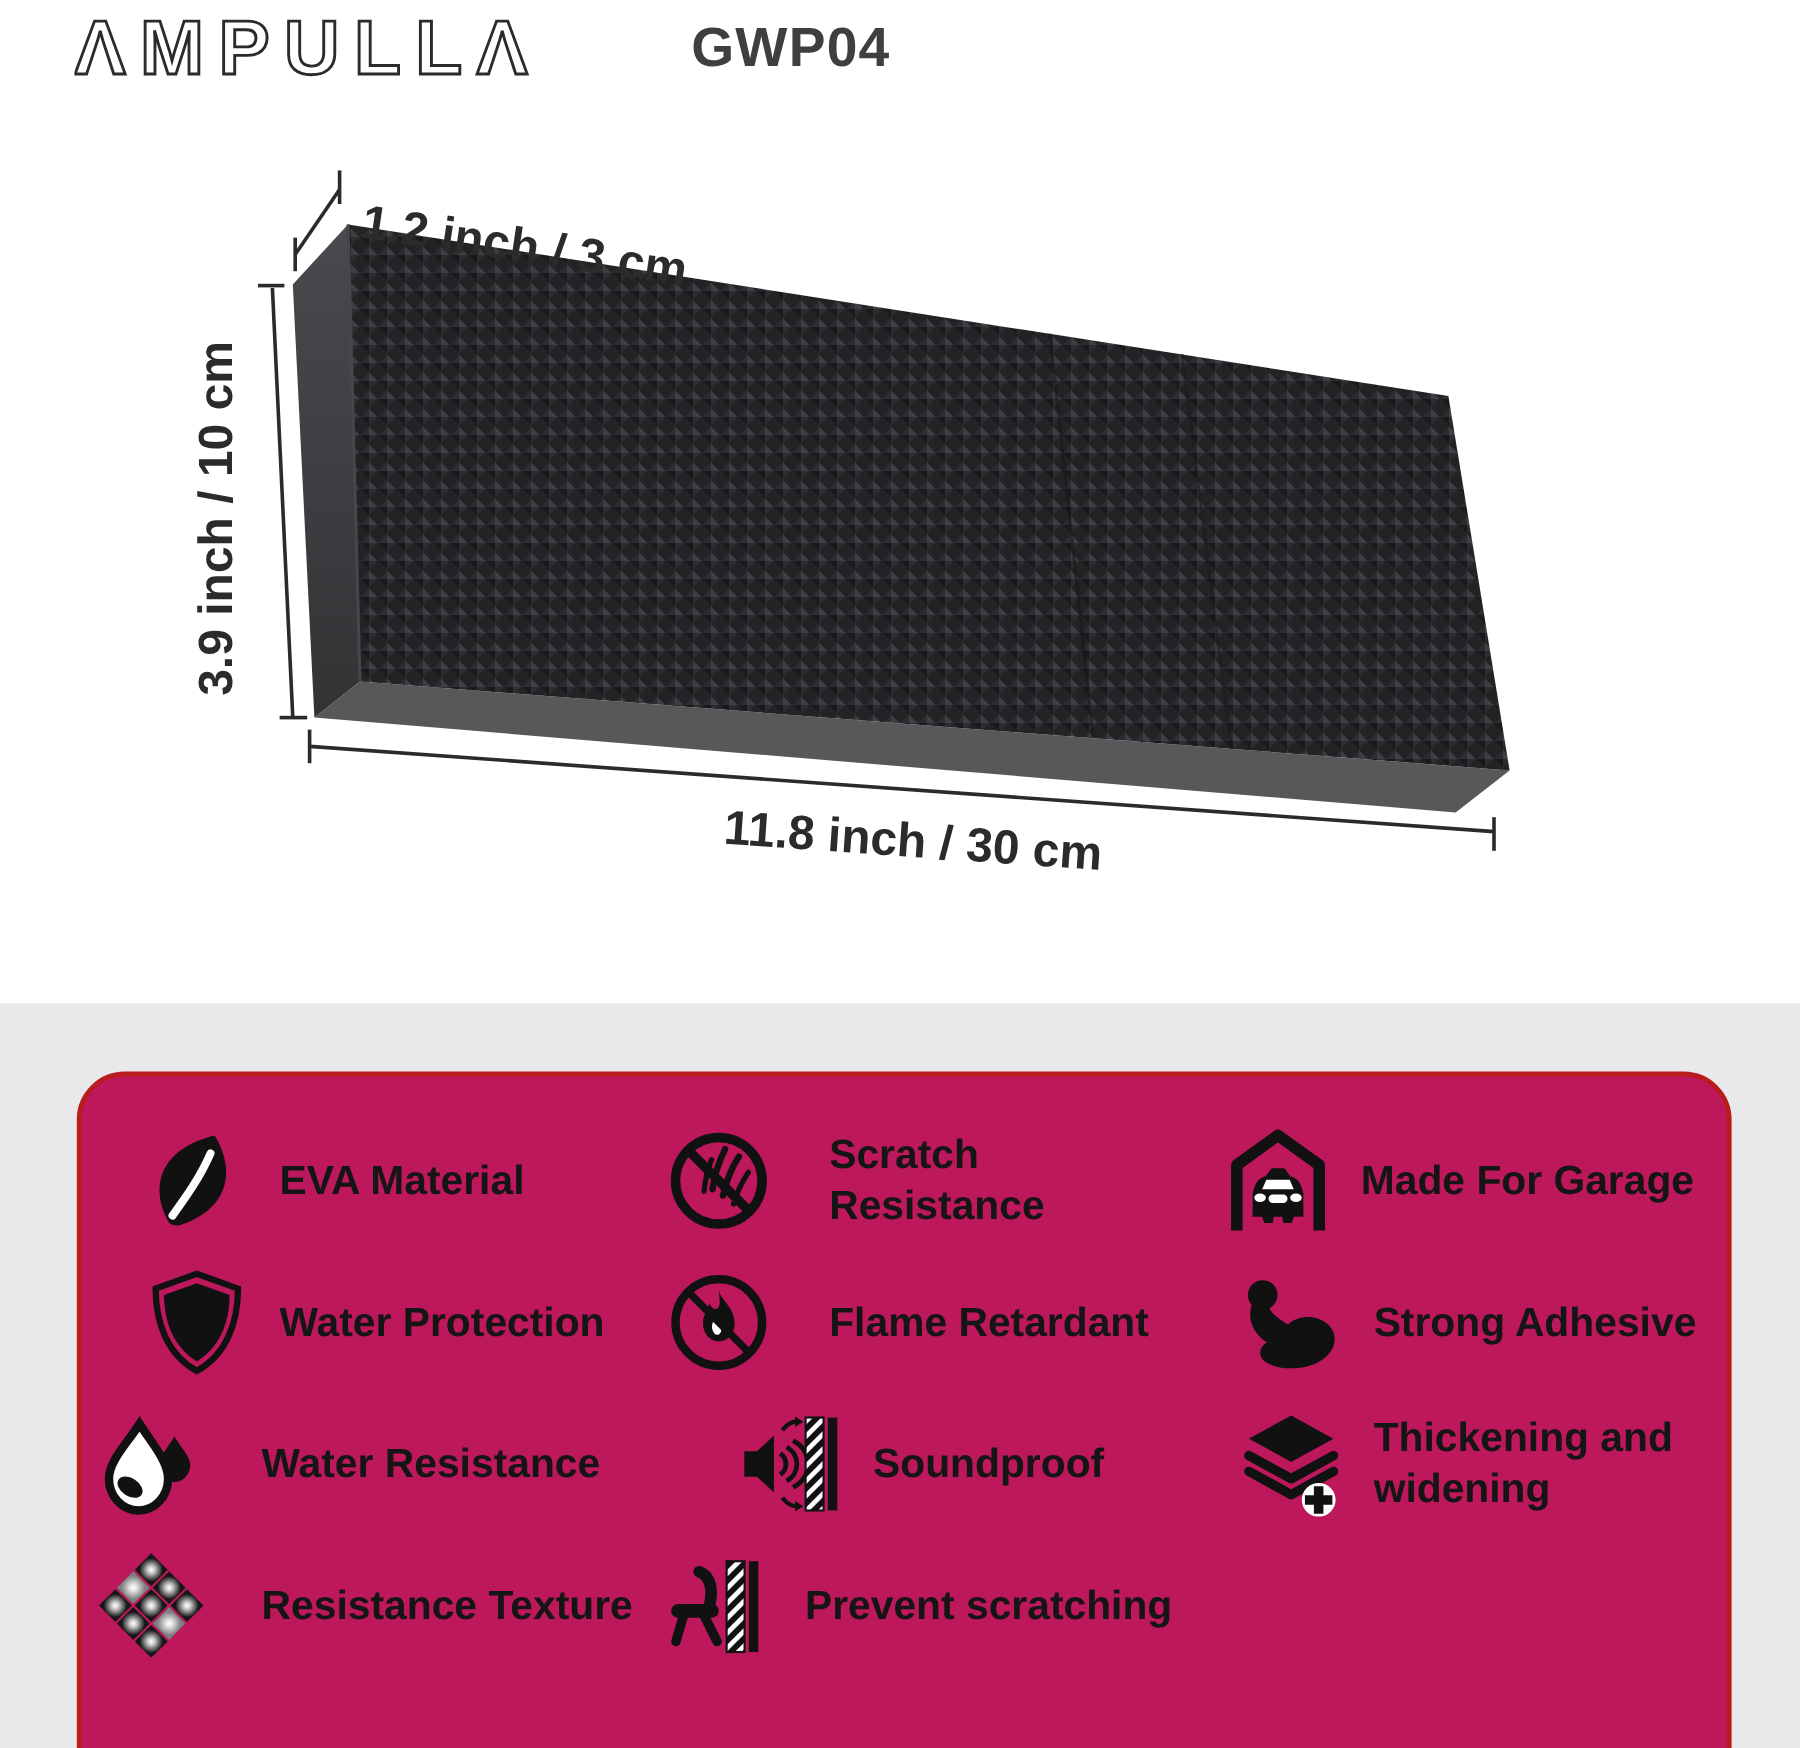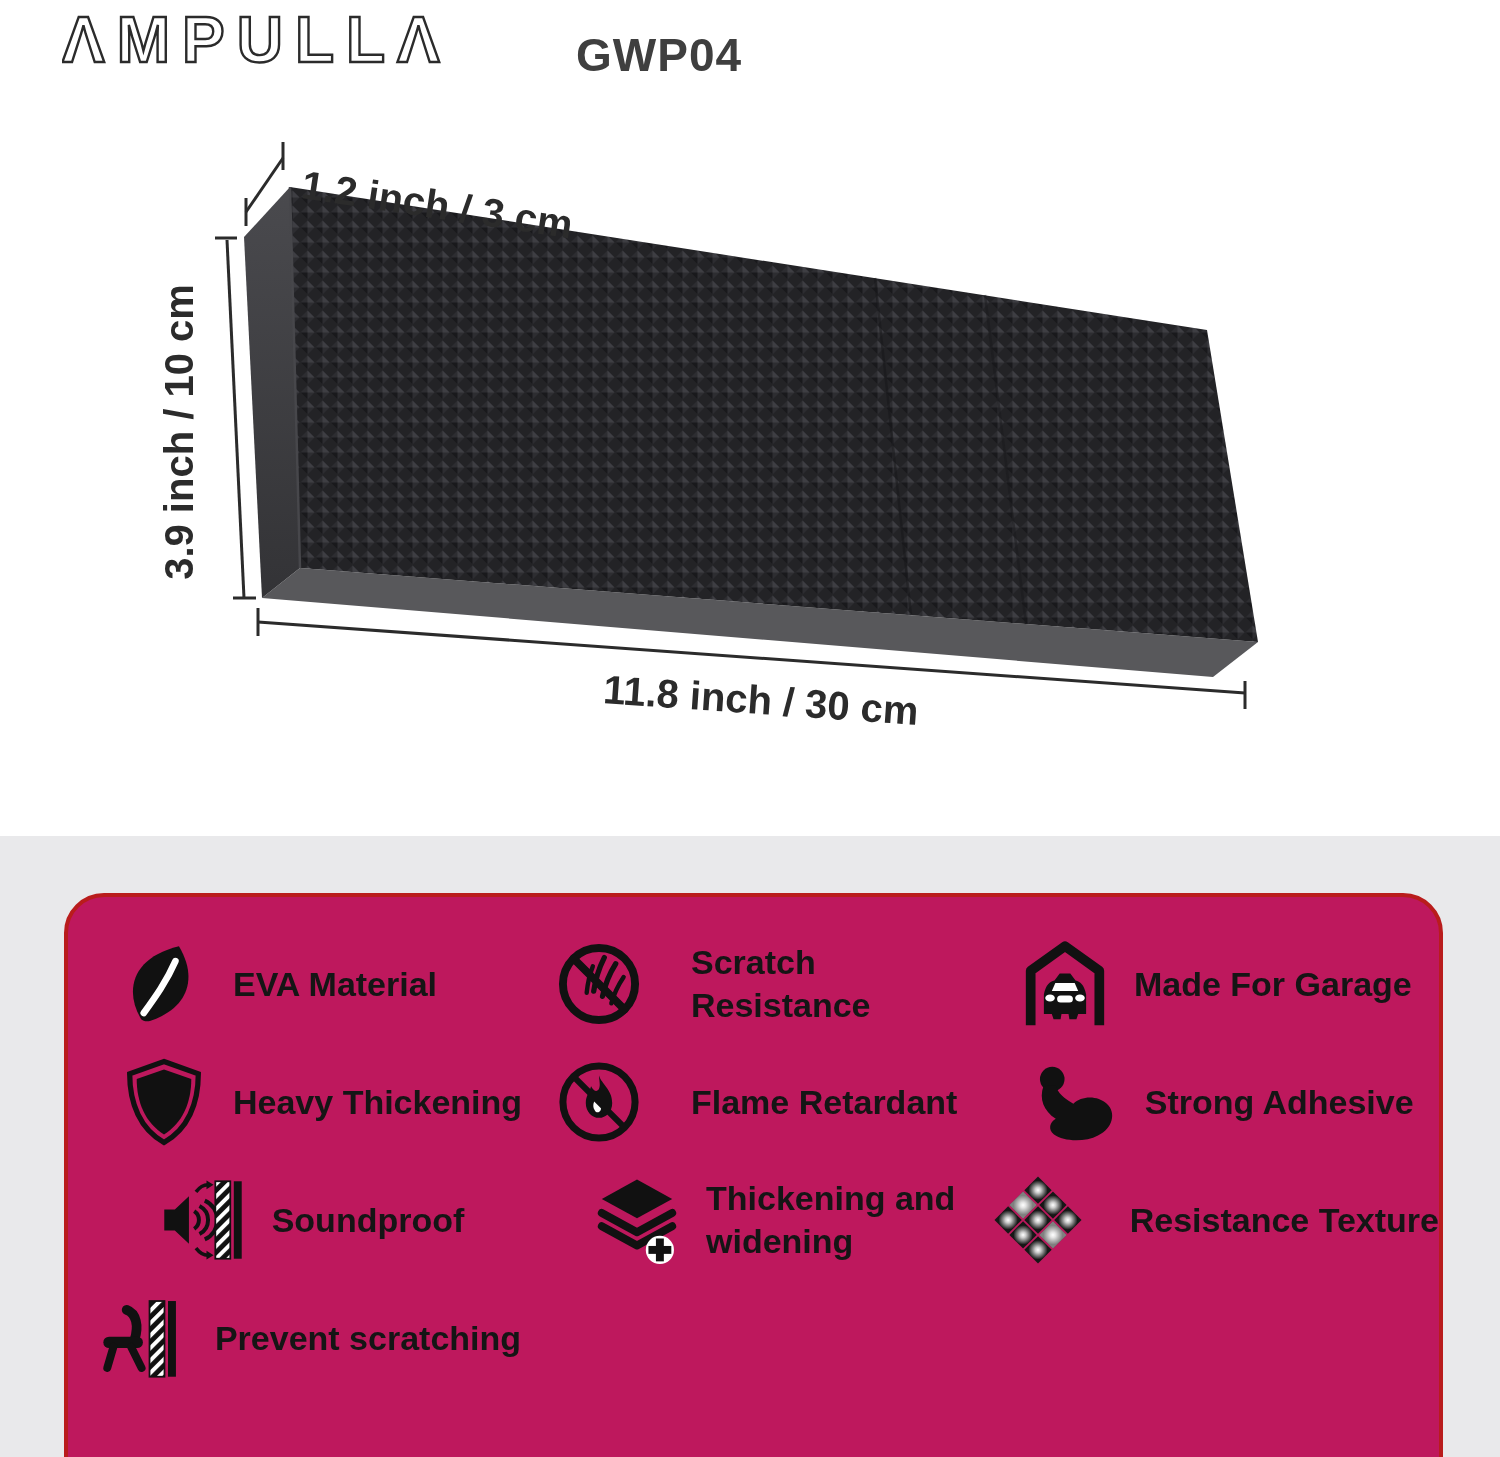--- a/index.html
+++ b/index.html
@@ -12,21 +12,21 @@
   .lower-bg{
     position:absolute;left:0;top:836px;width:1500px;height:621px;
     background:#e9e9eb;
   }
   
   .brand-row{
     position:absolute;left:62px;top:2px;display:flex;align-items:flex-start;gap:34px;
   }
   .brand-svg{display:block;}
   .model-no{
-    font-size:46px;font-weight:bold;color:#3f3f3f;letter-spacing:1px;margin-top:26px;
+    font-size:46px;font-weight:bold;color:#3f3f3f;letter-spacing:1px;margin-top:10px;
   }
   
   .figure{position:absolute;left:0;top:100px;}
   .dim-text{font-family:"Liberation Sans",sans-serif;font-size:40px;font-weight:bold;fill:#2b2b2b;}
   
   .card{
     position:absolute;left:64px;top:893px;width:1379px;height:625px;
     box-sizing:border-box;background:#be185d;border:4px solid #b91c1c;border-radius:40px;
     display:grid;grid-template-columns:34.5% 32% 33.5%;grid-auto-rows:118px;
     padding-top:28px;
@@ -138,21 +138,21 @@
     <span class="f-label">Made For Garage</span>
   </div>
 
   <div class="feature col1">
     <span class="f-icon">
       <svg viewBox="0 0 100 100">
         <path d="M50 4 L89 18 C89 52 77 81 50 96 C23 81 11 52 11 18 Z" fill="none" stroke="#111" stroke-width="6"></path>
         <path d="M50 13 L81 24 C81 51 71 74 50 87 C29 74 19 51 19 24 Z" fill="#111"></path>
       </svg>
     </span>
-    <span class="f-label">Heavy Thickening</span>
+    <span class="f-label">Water Protection</span>
   </div>
   <div class="feature col2">
     <span class="f-icon">
       <svg viewBox="0 0 100 100">
         <path d="M50 20 C53 30 65 36 65 51 C65 61 58 68 50 68 C42 68 35 61 35 51 C35 43 39 39 41 32 C44 38 48 39 50 35 C52 31 50 25 50 20 Z" fill="#111"></path>
         <path d="M45 59 C42 55 44 48 48 45 C47 51 54 53 52 59 C50 63 46 62 45 59 Z" fill="#fff"></path>
         <circle cx="50" cy="50" r="41" fill="none" stroke="#111" stroke-width="8"></circle>
         <line x1="22" y1="22" x2="78" y2="78" stroke="#111" stroke-width="7"></line>
       </svg>
     </span>
@@ -160,20 +160,30 @@
   </div>
 
   <div class="feature col1">
     <span class="f-icon">
       <svg viewBox="0 0 100 100">
         <circle cx="23" cy="24" r="14" fill="#111"></circle>
         <path d="M13 32 C8 46 13 60 27 69 C20 73 18 81 25 87 C36 95 60 96 75 88 C92 80 96 62 85 52 C74 42 56 43 47 52 C37 46 29 40 27 31 Z" fill="#111"></path>
       </svg>
     </span>
     <span class="f-label">Strong Adhesive</span>
+  </div>
+  <div class="feature col2">
+    <span class="f-icon">
+      <svg viewBox="0 0 100 100">
+        <path d="M72 24 C78 34 87 43 87 51 A15 16 0 1 1 57 51 C57 44 66 34 72 24 Z" fill="#111"></path>
+        <path d="M39 12 C51 31 66 47 66 64 A28 30 0 1 1 10 64 C10 47 27 31 39 12 Z" fill="#fff" stroke="#111" stroke-width="8"></path>
+        <ellipse cx="30" cy="72" rx="13" ry="8.5" fill="#111" transform="rotate(33 30 72)"></ellipse>
+      </svg>
+    </span>
+    <span class="f-label">Water Resistance</span>
   </div>
   <div class="feature col3">
     <span class="f-icon">
       <svg viewBox="0 0 100 100">
         <defs>
           <pattern id="hatch" width="10" height="10" patternUnits="userSpaceOnUse" patternTransform="rotate(45)">
             <rect width="10" height="10" fill="#111"></rect>
             <rect width="4.5" height="10" fill="#fff"></rect>
           </pattern>
         </defs>

